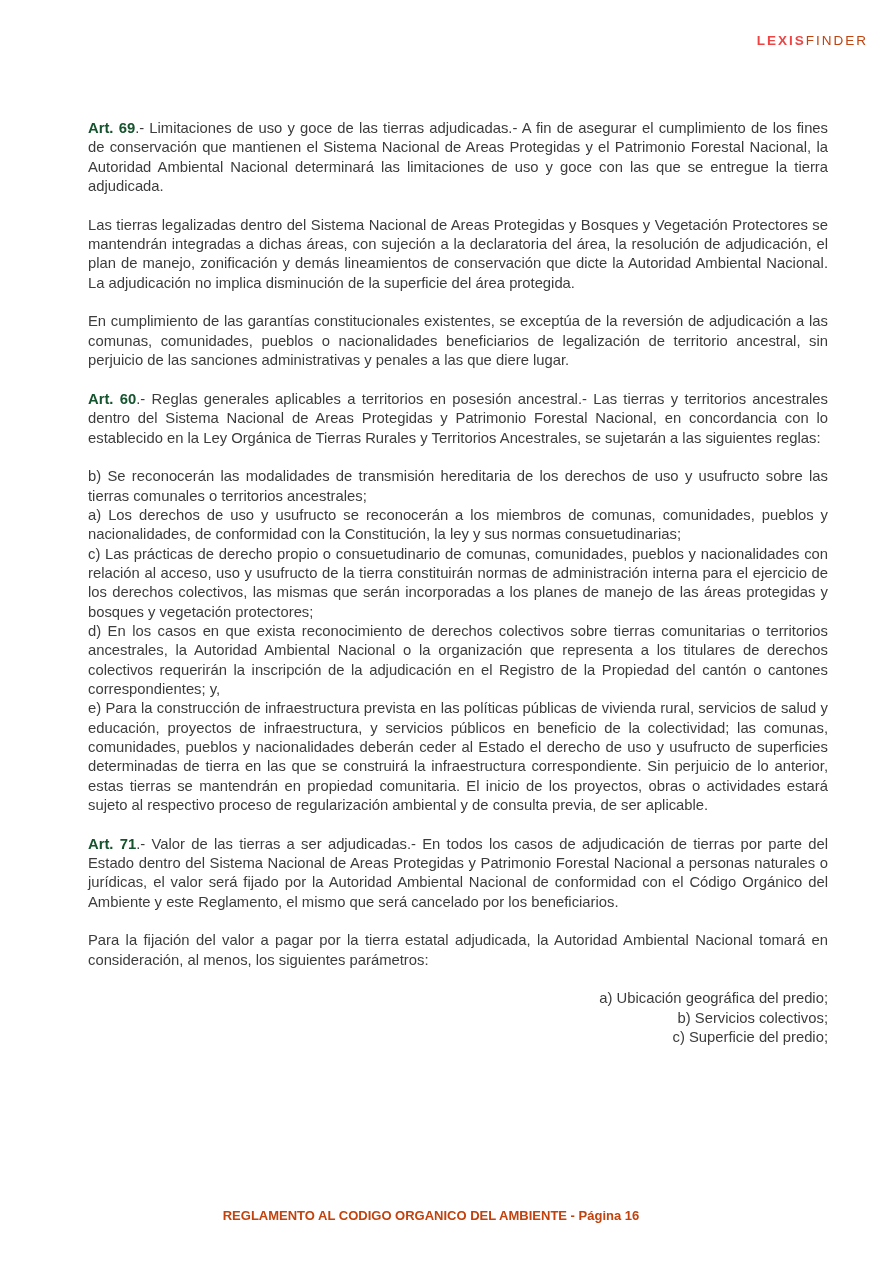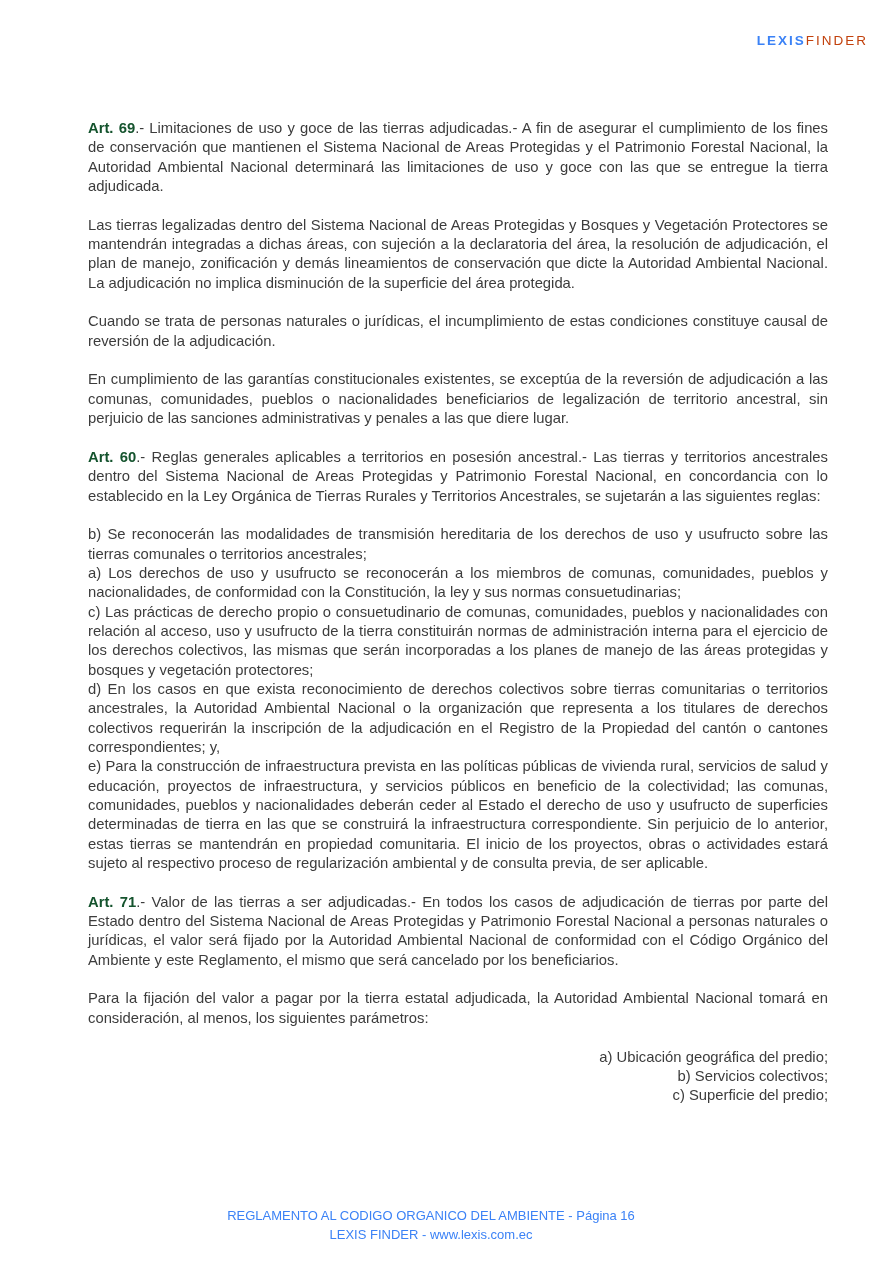--- a/index.html
+++ b/index.html
@@ -18,21 +18,21 @@
   }
   .logo {
     position: absolute;
     top: 33px;
     right: 24px;
     font-size: 13.5px;
     letter-spacing: 2px;
     white-space: nowrap;
     user-select: none;
   }
-  .logo-bold  { font-weight: bold; color: #3b82f6; }
+  .logo-bold  { font-weight: bold; color: #ef4444; }
   .logo-light { font-weight: normal; color: #c2410c; }
 
   .content {
     position: absolute;
     left: 88px;
     top: 119px;
     width: 740px;
     color: #3C3C3C;
     font-size: 14.8px;
     line-height: 19.35px;
@@ -47,41 +47,41 @@
   .rule-item { text-align: justify; }
   .param-block { margin: 0; }
   .param-item { text-align: right; }
 
   .footer {
     position: absolute;
     top: 1206px;
     left: 0;
     width: 862px;
     text-align: center;
-    color: #3b82f6;
+    color: #c2410c;
     font-size: 13px;
     line-height: 19px;
+    font-weight: bold;
   }
 </style>
 </head>
 <body>
 
 <div class="page">
 
   <div class="logo">
     <span class="logo-bold">LEXIS</span><span class="logo-light">FINDER</span>
   </div>
 
   <div class="content">
 
     <p class="para"><span class="art-label">Art. 69</span><span>.- Limitaciones de uso y goce de las tierras adjudicadas.- A fin de asegurar el cumplimiento de los fines de conservación que mantienen el Sistema Nacional de Areas Protegidas y el Patrimonio Forestal Nacional, la Autoridad Ambiental Nacional determinará las limitaciones de uso y goce con las que se entregue la tierra adjudicada.</span></p>
 
     <p class="para">Las tierras legalizadas dentro del Sistema Nacional de Areas Protegidas y Bosques y Vegetación Protectores se mantendrán integradas a dichas áreas, con sujeción a la declaratoria del área, la resolución de adjudicación, el plan de manejo, zonificación y demás lineamientos de conservación que dicte la Autoridad Ambiental Nacional. La adjudicación no implica disminución de la superficie del área protegida.</p>
 
-    <p class="para">Cuando se trata de personas naturales o jurídicas, el incumplimiento de estas condiciones constituye causal de reversión de la adjudicación.</p>
 
     <p class="para">En cumplimiento de las garantías constitucionales existentes, se exceptúa de la reversión de adjudicación a las comunas, comunidades, pueblos o nacionalidades beneficiarios de legalización de territorio ancestral, sin perjuicio de las sanciones administrativas y penales a las que diere lugar.</p>
 
     <p class="para"><span class="art-label">Art. 60</span><span>.- Reglas generales aplicables a territorios en posesión ancestral.- Las tierras y territorios ancestrales dentro del Sistema Nacional de Areas Protegidas y Patrimonio Forestal Nacional, en concordancia con lo establecido en la Ley Orgánica de Tierras Rurales y Territorios Ancestrales, se sujetarán a las siguientes reglas:</span></p>
 
     <div class="rule-block">
       <div class="rule-item">b) Se reconocerán las modalidades de transmisión hereditaria de los derechos de uso y usufructo sobre las tierras comunales o territorios ancestrales;</div>
       <div class="rule-item">a) Los derechos de uso y usufructo se reconocerán a los miembros de comunas, comunidades, pueblos y nacionalidades, de conformidad con la Constitución, la ley y sus normas consuetudinarias;</div>
       <div class="rule-item">c) Las prácticas de derecho propio o consuetudinario de comunas, comunidades, pueblos y nacionalidades con relación al acceso, uso y usufructo de la tierra constituirán normas de administración interna para el ejercicio de los derechos colectivos, las mismas que serán incorporadas a los planes de manejo de las áreas protegidas y bosques y vegetación protectores;</div>
       <div class="rule-item">d) En los casos en que exista reconocimiento de derechos colectivos sobre tierras comunitarias o territorios ancestrales, la Autoridad Ambiental Nacional o la organización que representa a los titulares de derechos colectivos requerirán la inscripción de la adjudicación en el Registro de la Propiedad del cantón o cantones correspondientes; y,</div>
@@ -95,16 +95,15 @@
     <div class="param-block">
       <div class="param-item">a) Ubicación geográfica del predio;</div>
       <div class="param-item">b) Servicios colectivos;</div>
       <div class="param-item">c) Superficie del predio;</div>
     </div>
 
   </div>
 
   <div class="footer">
     <div>REGLAMENTO AL CODIGO ORGANICO DEL AMBIENTE - Página 16</div>
-    <div>LEXIS FINDER - www.lexis.com.ec</div>
   </div>
 
 </div>
 
 </body></html>

